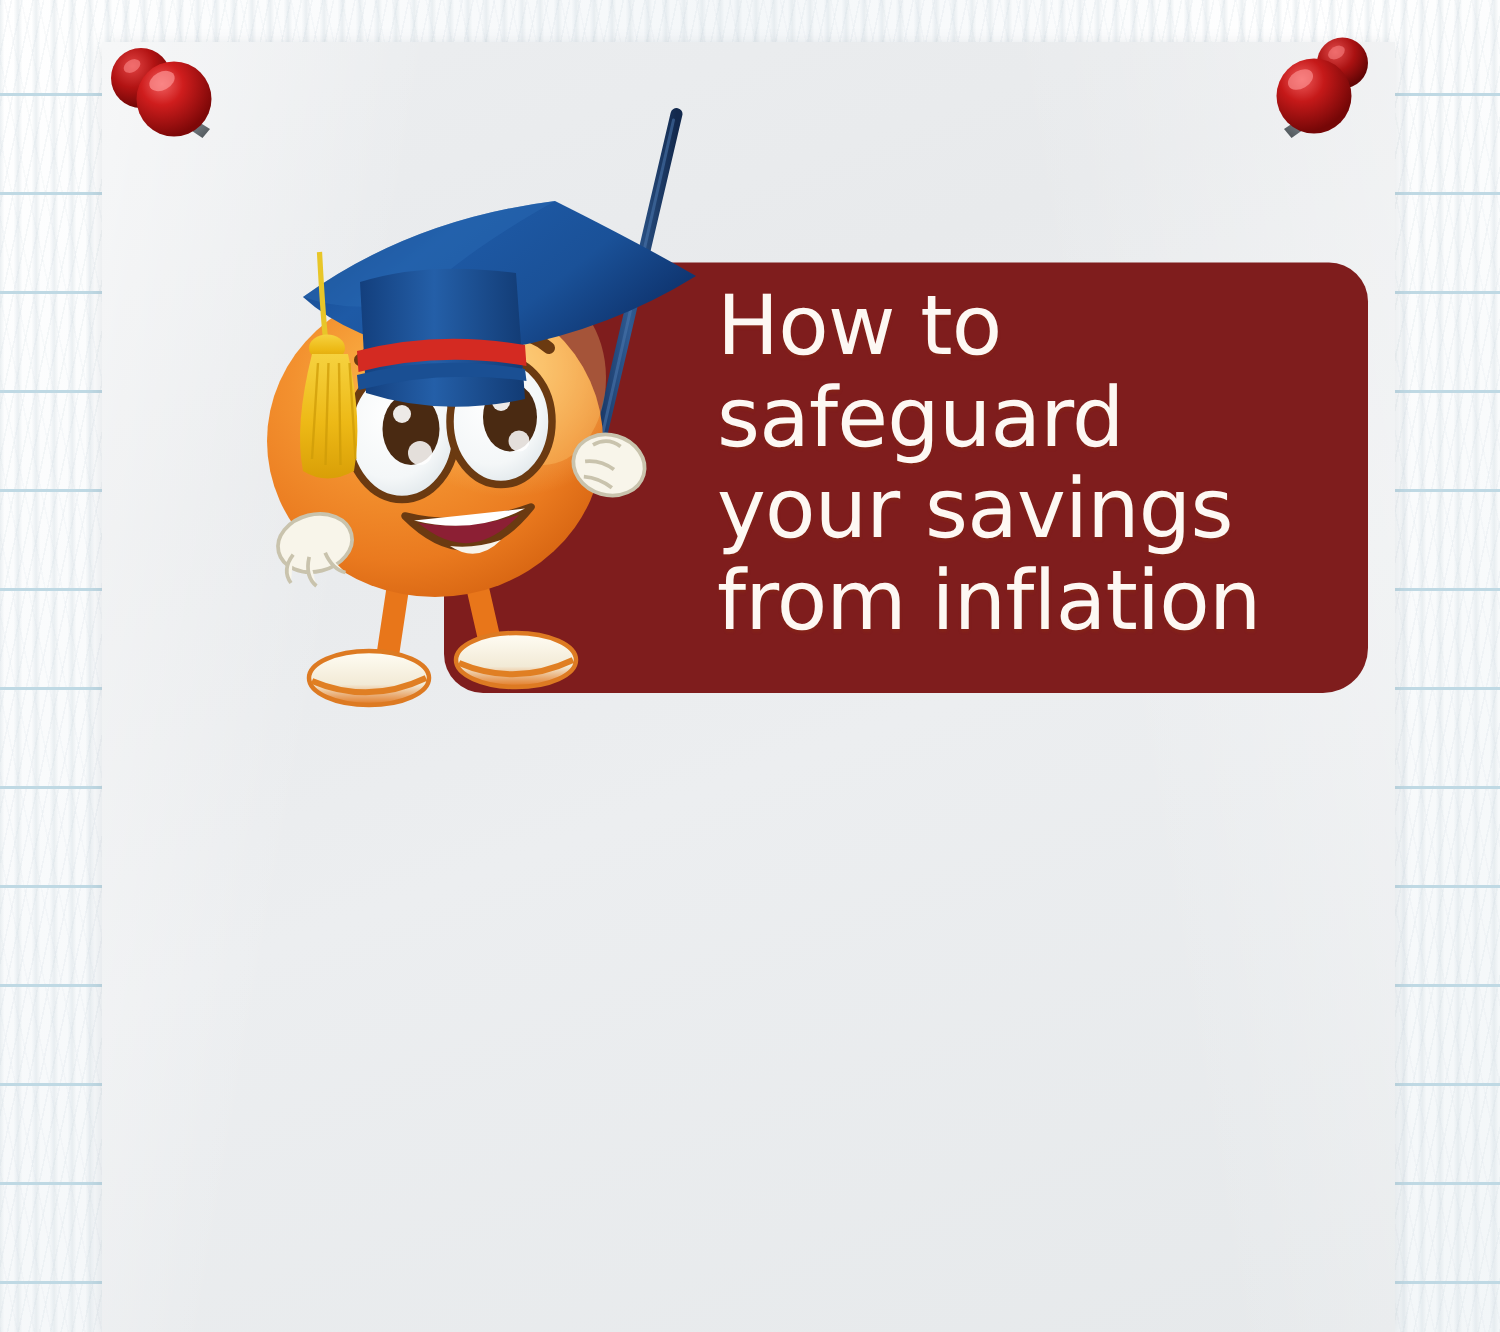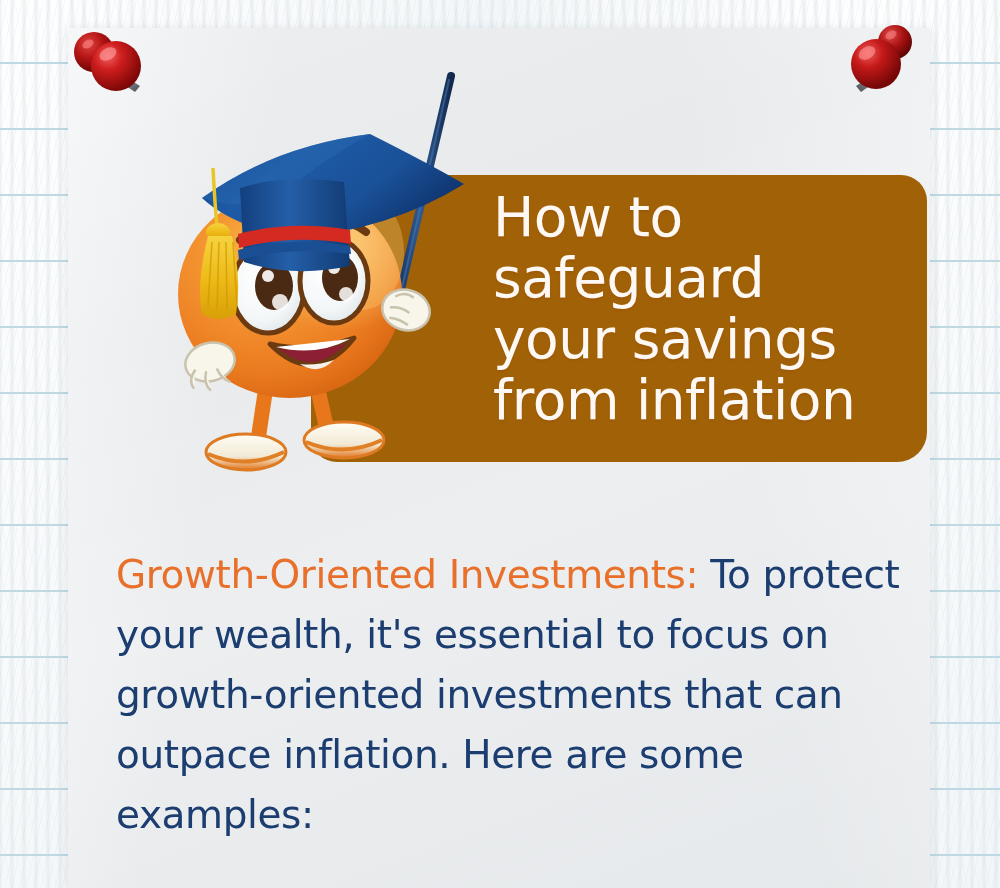--- a/index.html
+++ b/index.html
@@ -67,25 +67,25 @@
     inset: 0;
     background:
       linear-gradient(100deg, rgba(255,255,255,0.55) 0%, rgba(255,255,255,0) 22%),
       linear-gradient(260deg, rgba(255,255,255,0.38) 0%, rgba(255,255,255,0) 26%);
     pointer-events: none;
   }
 
   
   .banner {
     position: absolute;
-    left: 311px;
+    left: 296px;
     top: 175px;
     width: 616px;
     height: 287px;
-    background: #a16207;
+    background: #7f1d1d;
     border-radius: 26px 26px 30px 26px;
   }
   .banner-title {
     position: absolute;
     left: 182px;
     top: 12px;
     width: 430px;
     color: #fdf8f3;
     font-family: "DejaVu Sans", sans-serif;
     font-size: 55px;
@@ -268,23 +268,20 @@
         <g stroke="#cf9c08" stroke-width="1.6" opacity=".75">
           <path d="M150 180 l-4 64"></path>
             <path d="M157 180 l-2 68"></path>
           <path d="M164 180 l1 68"></path>
             <path d="M171 180 l4 64"></path>
         </g>
       </g>
     </svg>
   </div>
 
-  <div class="body-copy">
-    <span class="lead">Growth-Oriented Investments:</span><span> To protect your wealth, it's essential to focus on growth-oriented investments that can outpace inflation. Here are some examples:</span>
-  </div>
 
   <div class="pin pin-left">
     <svg viewBox="0 0 92 88" xmlns="http://www.w3.org/2000/svg">
       <defs>
         <radialGradient id="pinA" cx="34%" cy="30%" r="70%">
           <stop offset="0%" stop-color="#f06060"></stop>
           <stop offset="40%" stop-color="#cf1d1d"></stop>
           <stop offset="100%" stop-color="#7e0808"></stop>
         </radialGradient>
         <radialGradient id="pinB" cx="36%" cy="30%" r="72%">

